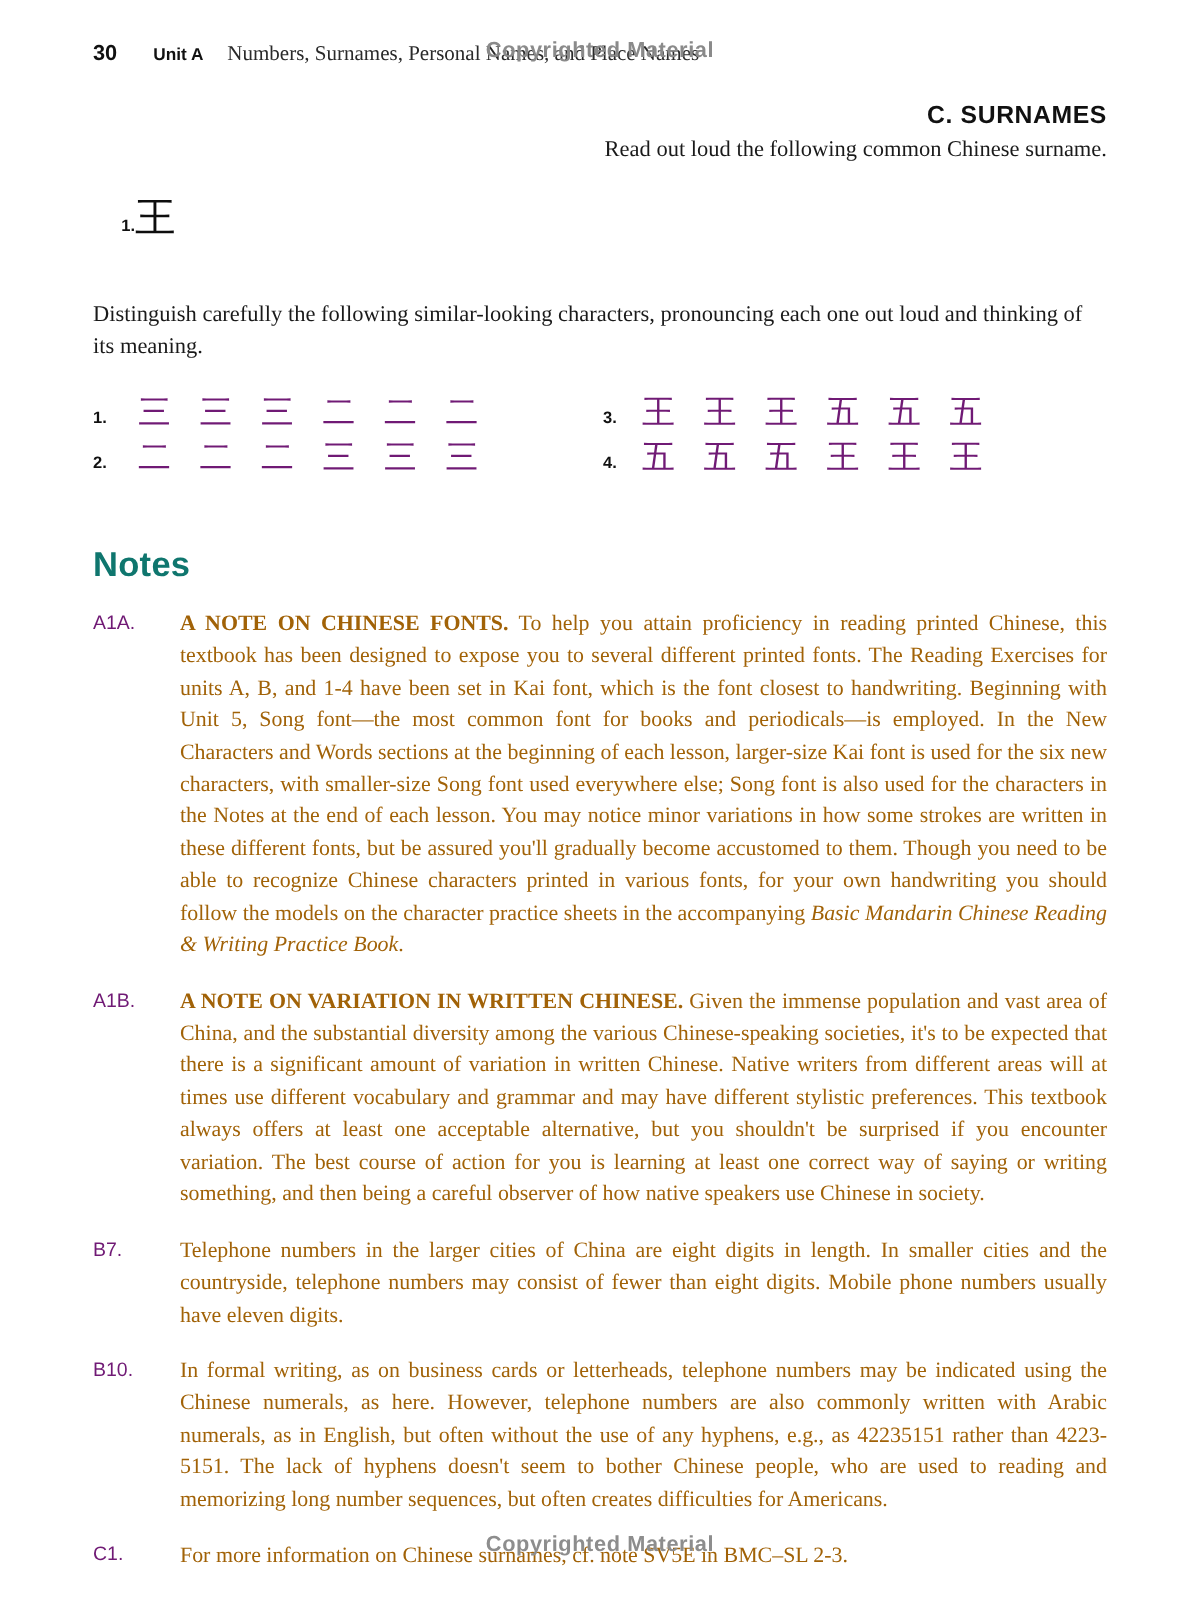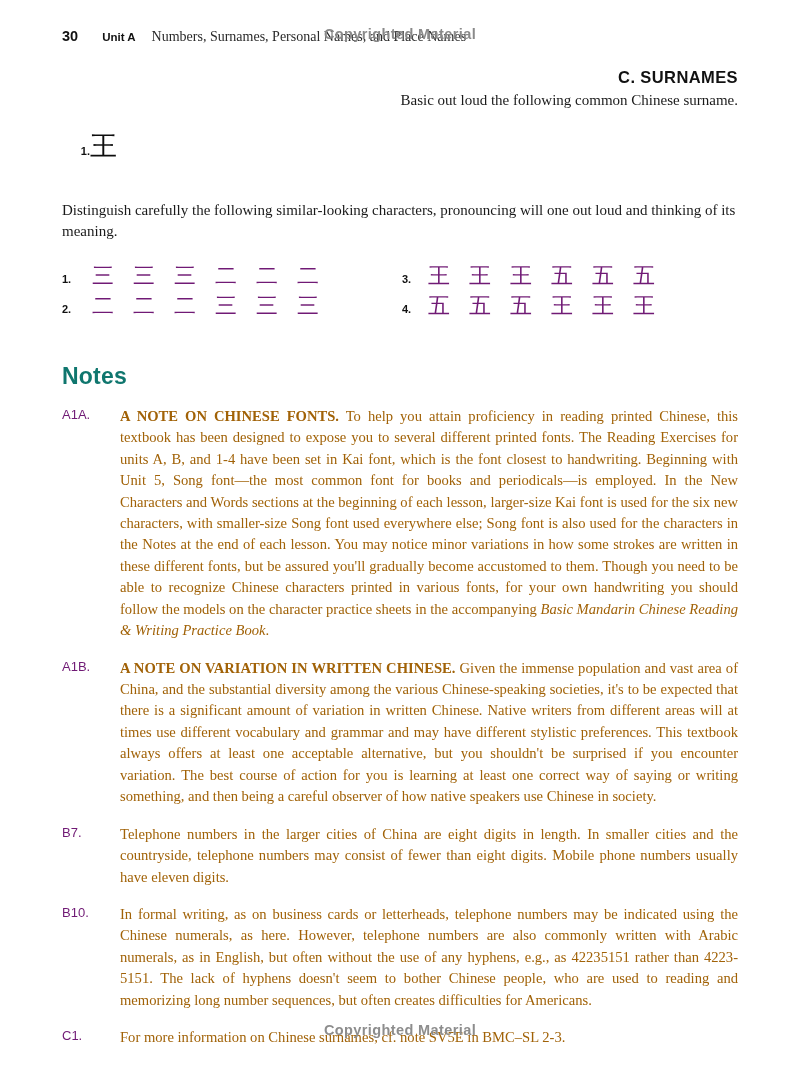--- a/index.html
+++ b/index.html
@@ -207,31 +207,31 @@
     <span class="rh-unit">Unit A</span>
     <span class="rh-title">Numbers, Surnames, Personal Names, and Place Names</span>
   </div>
 
   <div class="watermark watermark-top">Copyrighted Material</div>
 
   <div class="content">
 
     <div class="block-c">
       <h2 class="sec-head">C. SURNAMES</h2>
-      <p class="sec-intro">Basic out loud the following common Chinese surname.</p>
+      <p class="sec-intro">Read out loud the following common Chinese surname.</p>
       <ul class="surname-list">
         <li class="surname-item">
           <span class="item-num">1.</span>
           <span class="hanzi-big">王</span>
         </li>
       </ul>
     </div>
 
     <div class="block-d">
-      <p class="sec-intro">Distinguish carefully the following similar-looking characters, pronouncing will one out loud and thinking of its meaning.</p>
+      <p class="sec-intro">Distinguish carefully the following similar-looking characters, pronouncing each one out loud and thinking of its meaning.</p>
 
       <div class="drills">
         <div class="drill-row">
           <span class="drill-num">1.</span>
           <span class="drill-chars">三 三 三 二 二 二</span>
         </div>
         <div class="drill-row drill-col-right">
           <span class="drill-num">3.</span>
           <span class="drill-chars">王 王 王 五 五 五</span>
         </div>

